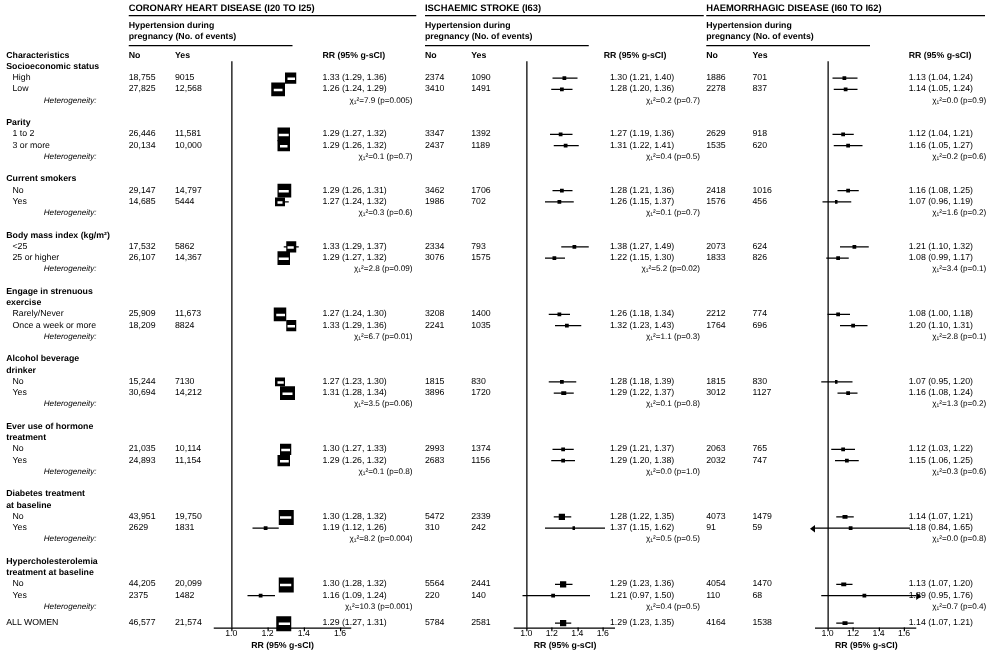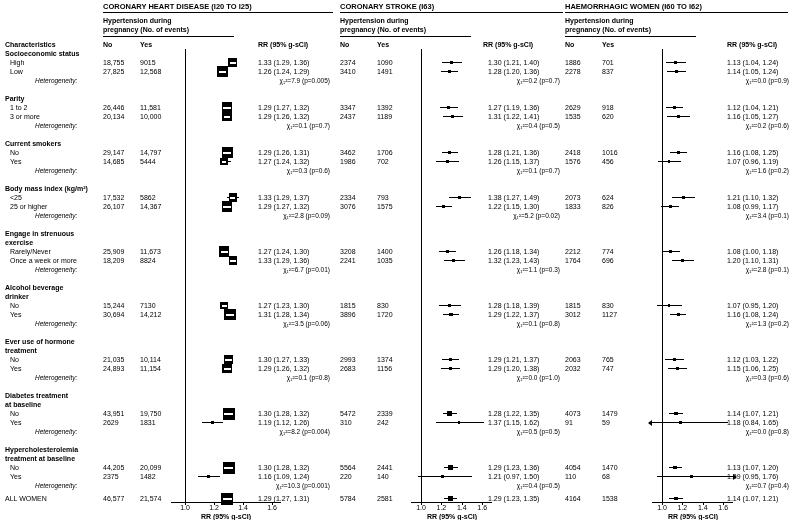--- a/index.html
+++ b/index.html
@@ -8,22 +8,22 @@
   .abs{position:absolute;white-space:nowrap;}
   .b{font-weight:bold;}
   .rule{position:absolute;height:1px;background:#000;}
 </style>
 </head>
 <body>
 
 <div id="fig">
 
   <div class="abs b" style="left:103px;top:2px;font-size:7.5px;">CORONARY HEART DISEASE (I20 TO I25)</div>
-  <div class="abs b" style="left:340px;top:2px;font-size:7.5px;">CORONARY STROKE (I63)</div>
-  <div class="abs b" style="left:565px;top:2px;font-size:7.5px;">HAEMORRHAGIC WOMEN (I60 TO I62)</div>
+  <div class="abs b" style="left:340px;top:2px;font-size:7.5px;">ISCHAEMIC STROKE (I63)</div>
+  <div class="abs b" style="left:565px;top:2px;font-size:7.5px;">HAEMORRHAGIC DISEASE (I60 TO I62)</div>
   <div class="rule" style="left:103px;top:12px;width:230px;"></div>
   <div class="rule" style="left:340px;top:12px;width:223px;"></div>
   <div class="rule" style="left:565px;top:12px;width:223px;"></div>
 
   <div class="abs b" style="left:103px;top:16px;">Hypertension during</div>
   <div class="abs b" style="left:103px;top:25px;">pregnancy (No. of events)</div>
   <div class="abs b" style="left:340px;top:16px;">Hypertension during</div>
   <div class="abs b" style="left:340px;top:25px;">pregnancy (No. of events)</div>
   <div class="abs b" style="left:565px;top:16px;">Hypertension during</div>
   <div class="abs b" style="left:565px;top:25px;">pregnancy (No. of events)</div>

